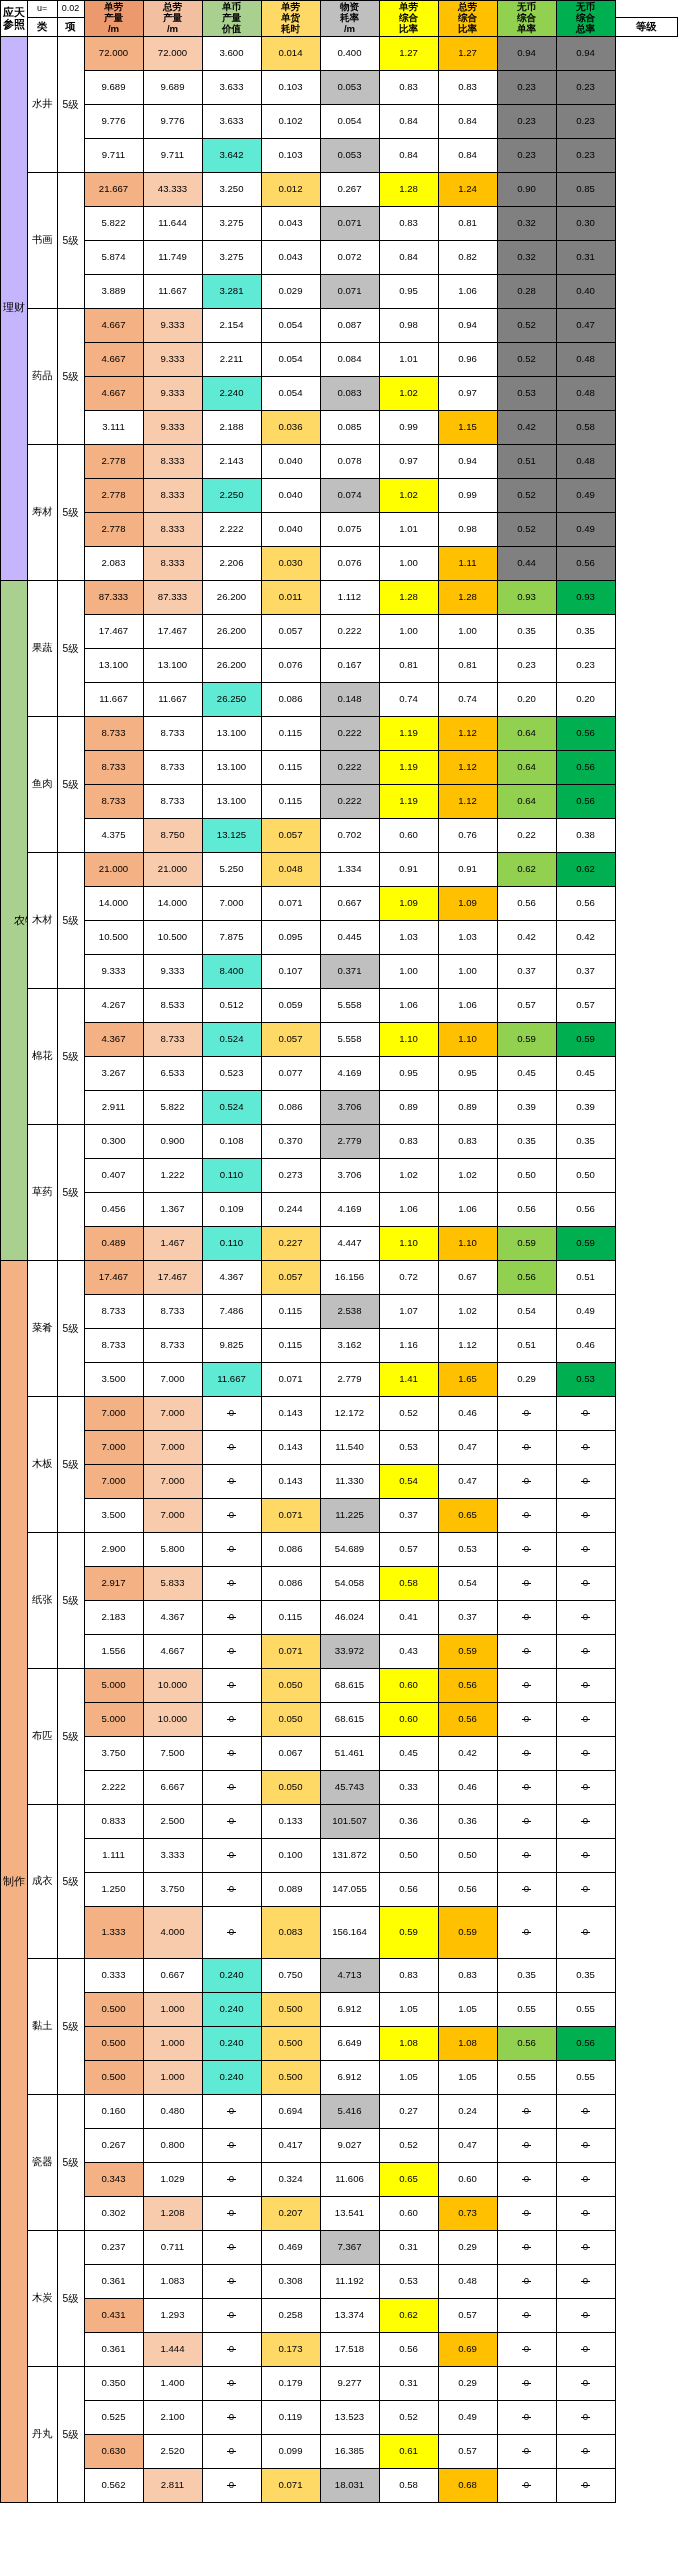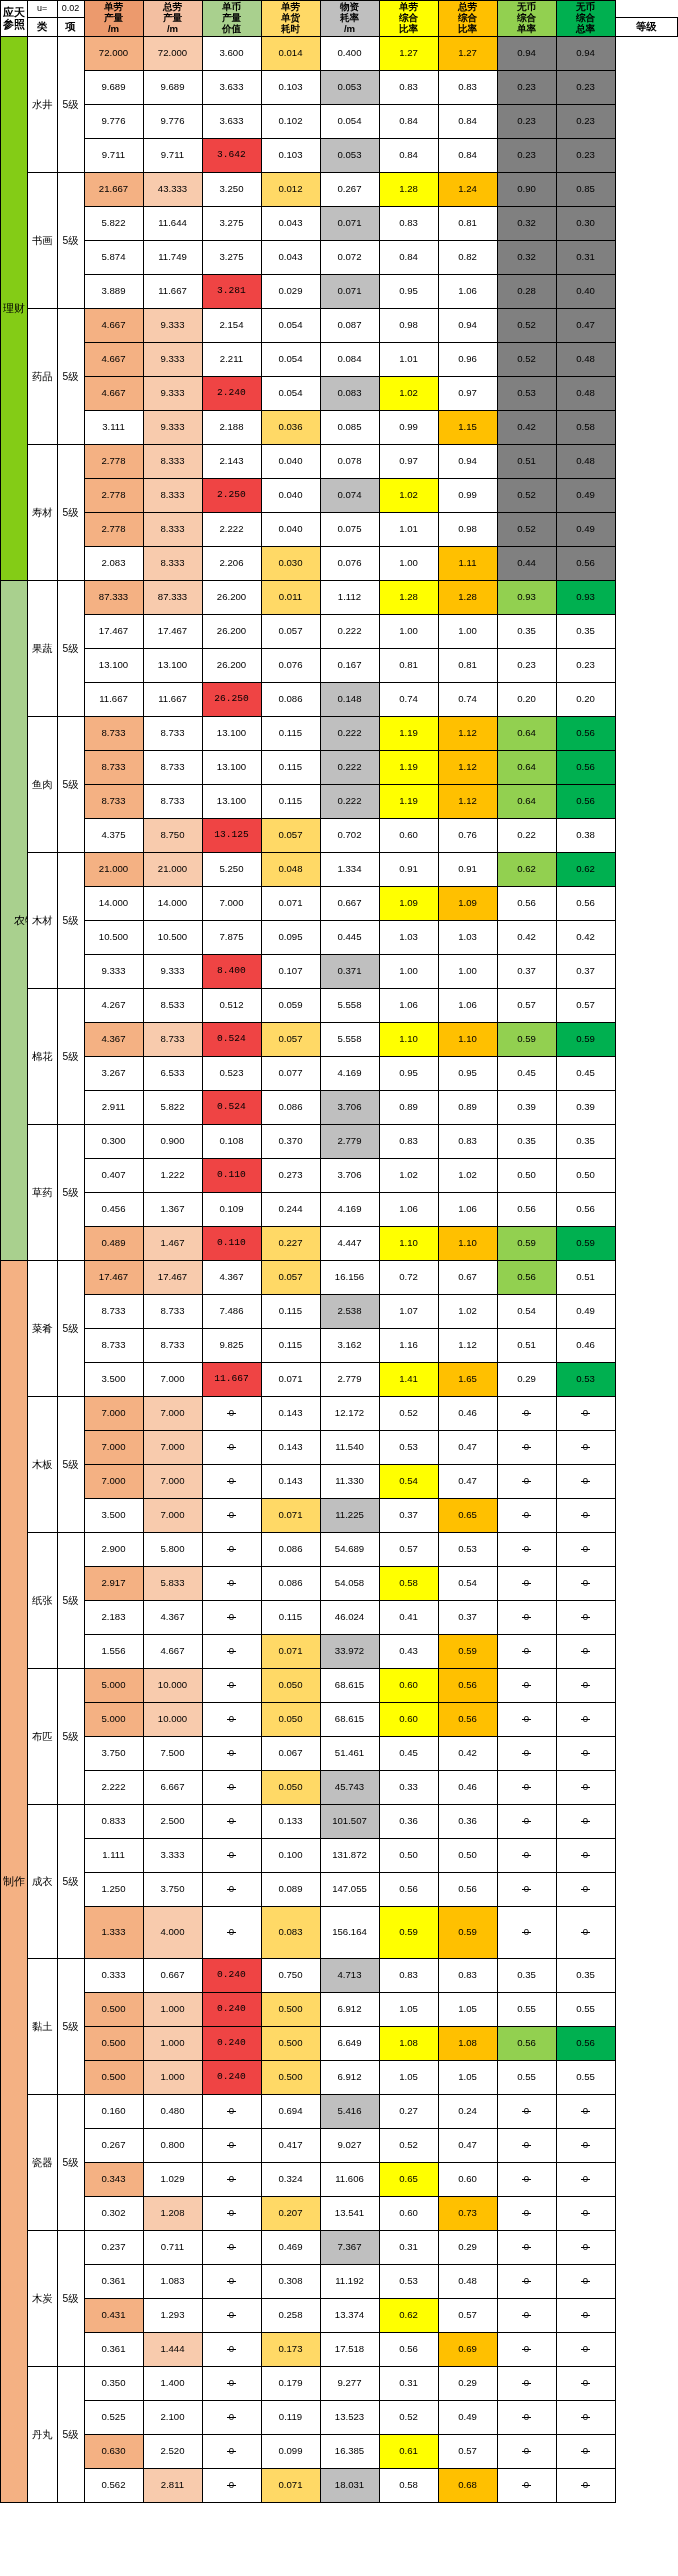--- a/index.html
+++ b/index.html
@@ -26,31 +26,31 @@
   .h-tl{background:#f3bfa1;}
   .h-db{background:#a9d08e;}
   .h-ds{background:#ffd966;}
   .h-wz{background:#bfbfbf;}
   .h-dlc{background:#ffff00;}
   .h-tlc{background:#ffc000;}
   .h-wbd{background:#92d050;}
   .h-wbz{background:#00b050;}
 
   
-  .cat-lc{background:#84cc16;}
+  .cat-lc{background:#c4b5fd;font-family:Liberation Mono, monospace;}
   .cat-nm{background:#a9d08e;padding-left:13px;}
   .cat-zz{background:#f4b183;}
   .catlbl{font-size:11px;font-weight:400;writing-mode:horizontal-tb;}
-  .itemlbl{font-size:10.3px;}
+  .itemlbl{font-size:10.3px;font-family:Liberation Mono, monospace;}
   .lvllbl{font-size:10.3px;}
 
   
   .f-o1{background:#f4b183;}
   .f-o2{background:#f8cbad;}
-  .f-g1{background:#ef4444;font-family:Liberation Mono, monospace;}
+  .f-g1{background:#5eead4;}
   .f-y1{background:#ffd966;}
   .f-gr{background:#bfbfbf;}
   .f-yy{background:#ffff00;}
   .f-or{background:#ffc000;}
   .f-lg{background:#92d050;}
   .f-dg{background:#00b050;}
   .f-gy{background:#808080;}
 
   .zero{position:relative;display:inline-block;}
   .zero:after{content:"";position:absolute;left:-1.9px;right:-1.9px;top:50%;height:0.6px;background:#000;}

